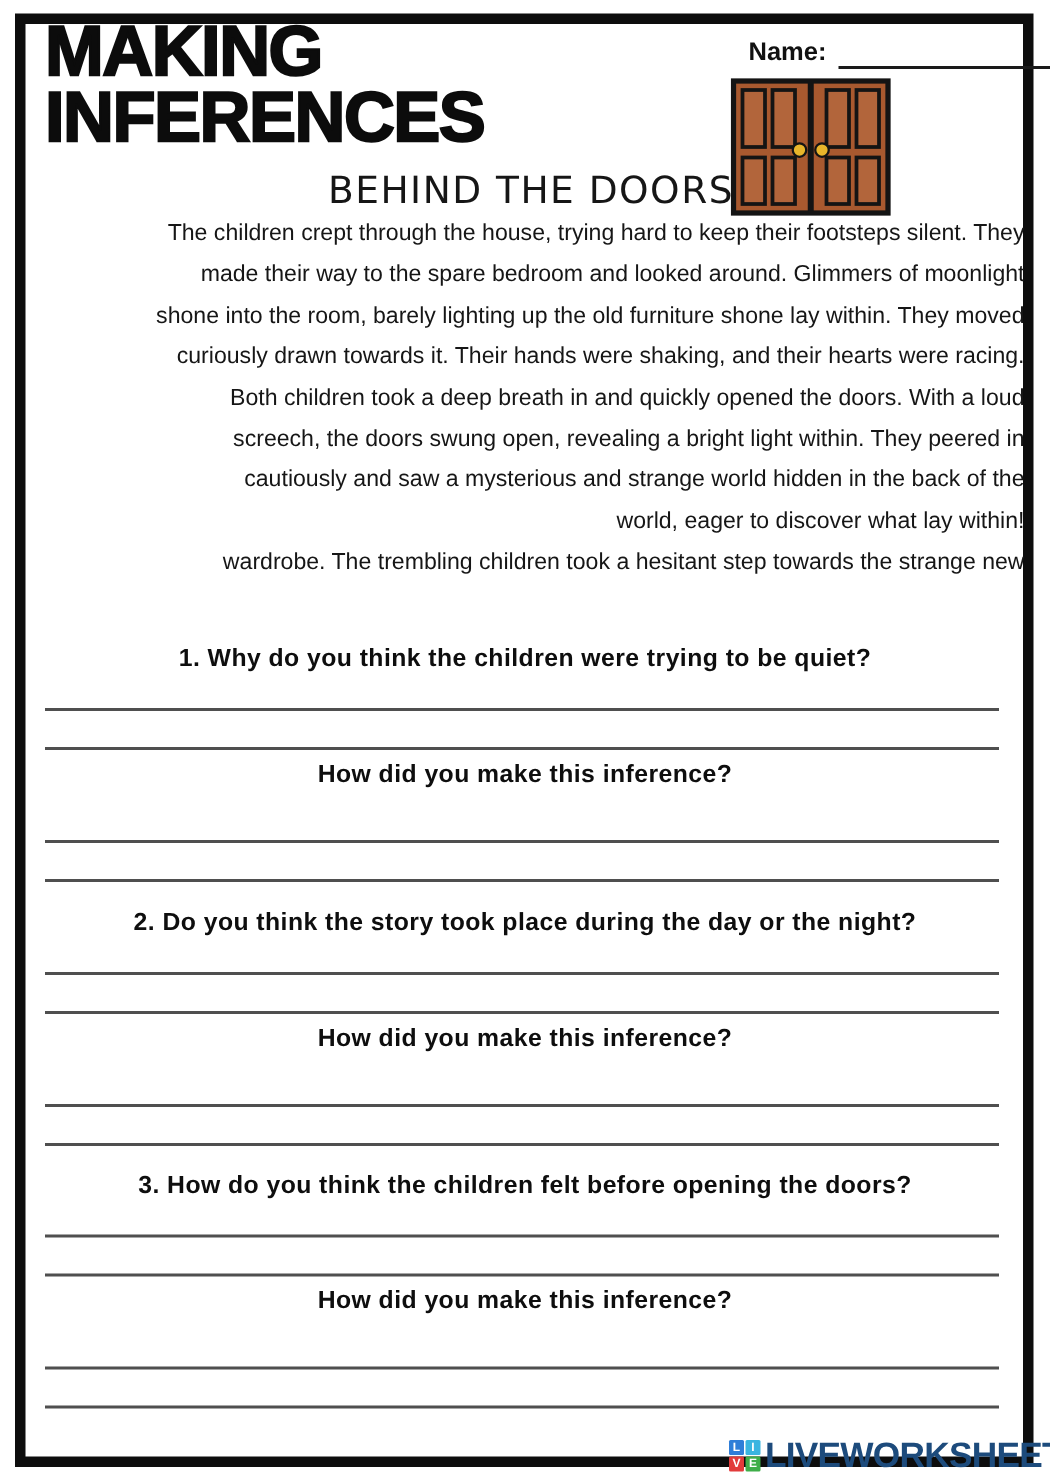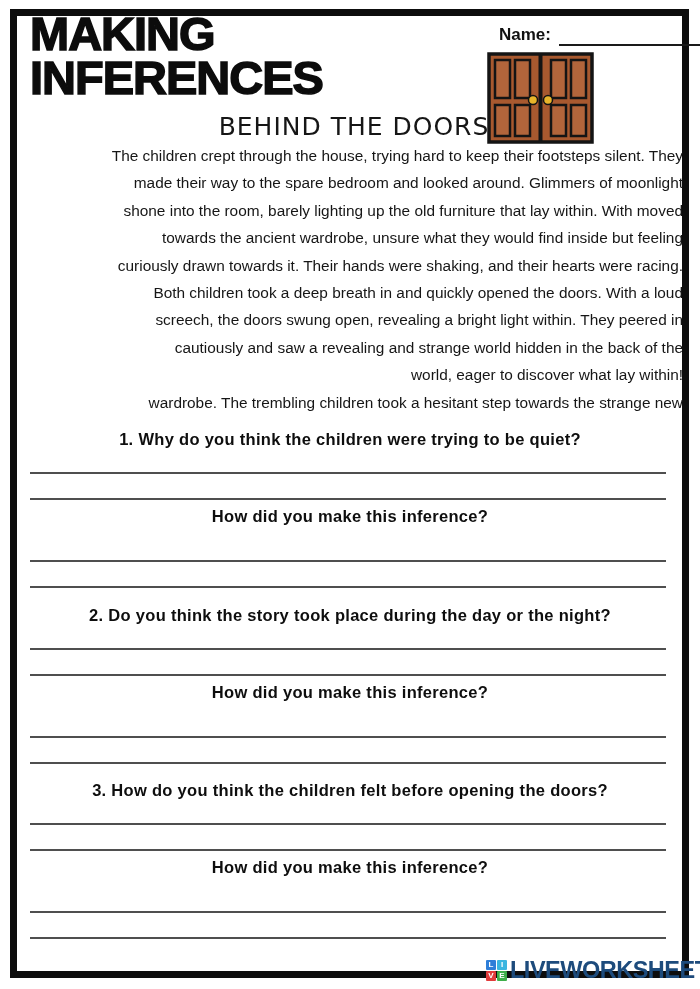--- a/index.html
+++ b/index.html
@@ -109,26 +109,25 @@
       <circle cx="46" cy="48" r="4.5" stroke-width="1.5"></circle>
       <circle cx="61" cy="48" r="4.5" stroke-width="1.5"></circle>
     </g>
   </svg>
 
   <h2 class="subtitle">BEHIND THE DOORS</h2>
 
   <div class="passage">
     <div class="pline">The children crept through the house, trying hard to keep their footsteps silent. They</div>
     <div class="pline">made their way to the spare bedroom and looked around. Glimmers of moonlight</div>
-    <div class="pline">shone into the room, barely lighting up the old furniture that lay within. With moved</div>
-    <div class="pline">towards the ancient wardrobe, unsure what they would find inside but feeling</div>
+    <div class="pline">shone into the room, barely lighting up the old furniture shone lay within. They moved</div>
     <div class="pline">curiously drawn towards it. Their hands were shaking, and their hearts were racing.</div>
     <div class="pline">Both children took a deep breath in and quickly opened the doors. With a loud</div>
     <div class="pline">screech, the doors swung open, revealing a bright light within. They peered in</div>
-    <div class="pline">cautiously and saw a revealing and strange world hidden in the back of the</div>
+    <div class="pline">cautiously and saw a mysterious and strange world hidden in the back of the</div>
     <div class="pline">world, eager to discover what lay within!</div>
     <div class="pline">wardrobe. The trembling children took a hesitant step towards the strange new</div>
   </div>
 
   <section class="qsection s1">
     <div class="q-text">1. Why do you think the children were trying to be quiet?</div>
     <div class="ansline l1"></div>
     <div class="ansline l2"></div>
     <div class="q-sub">How did you make this inference?</div>
     <div class="ansline l3"></div>

